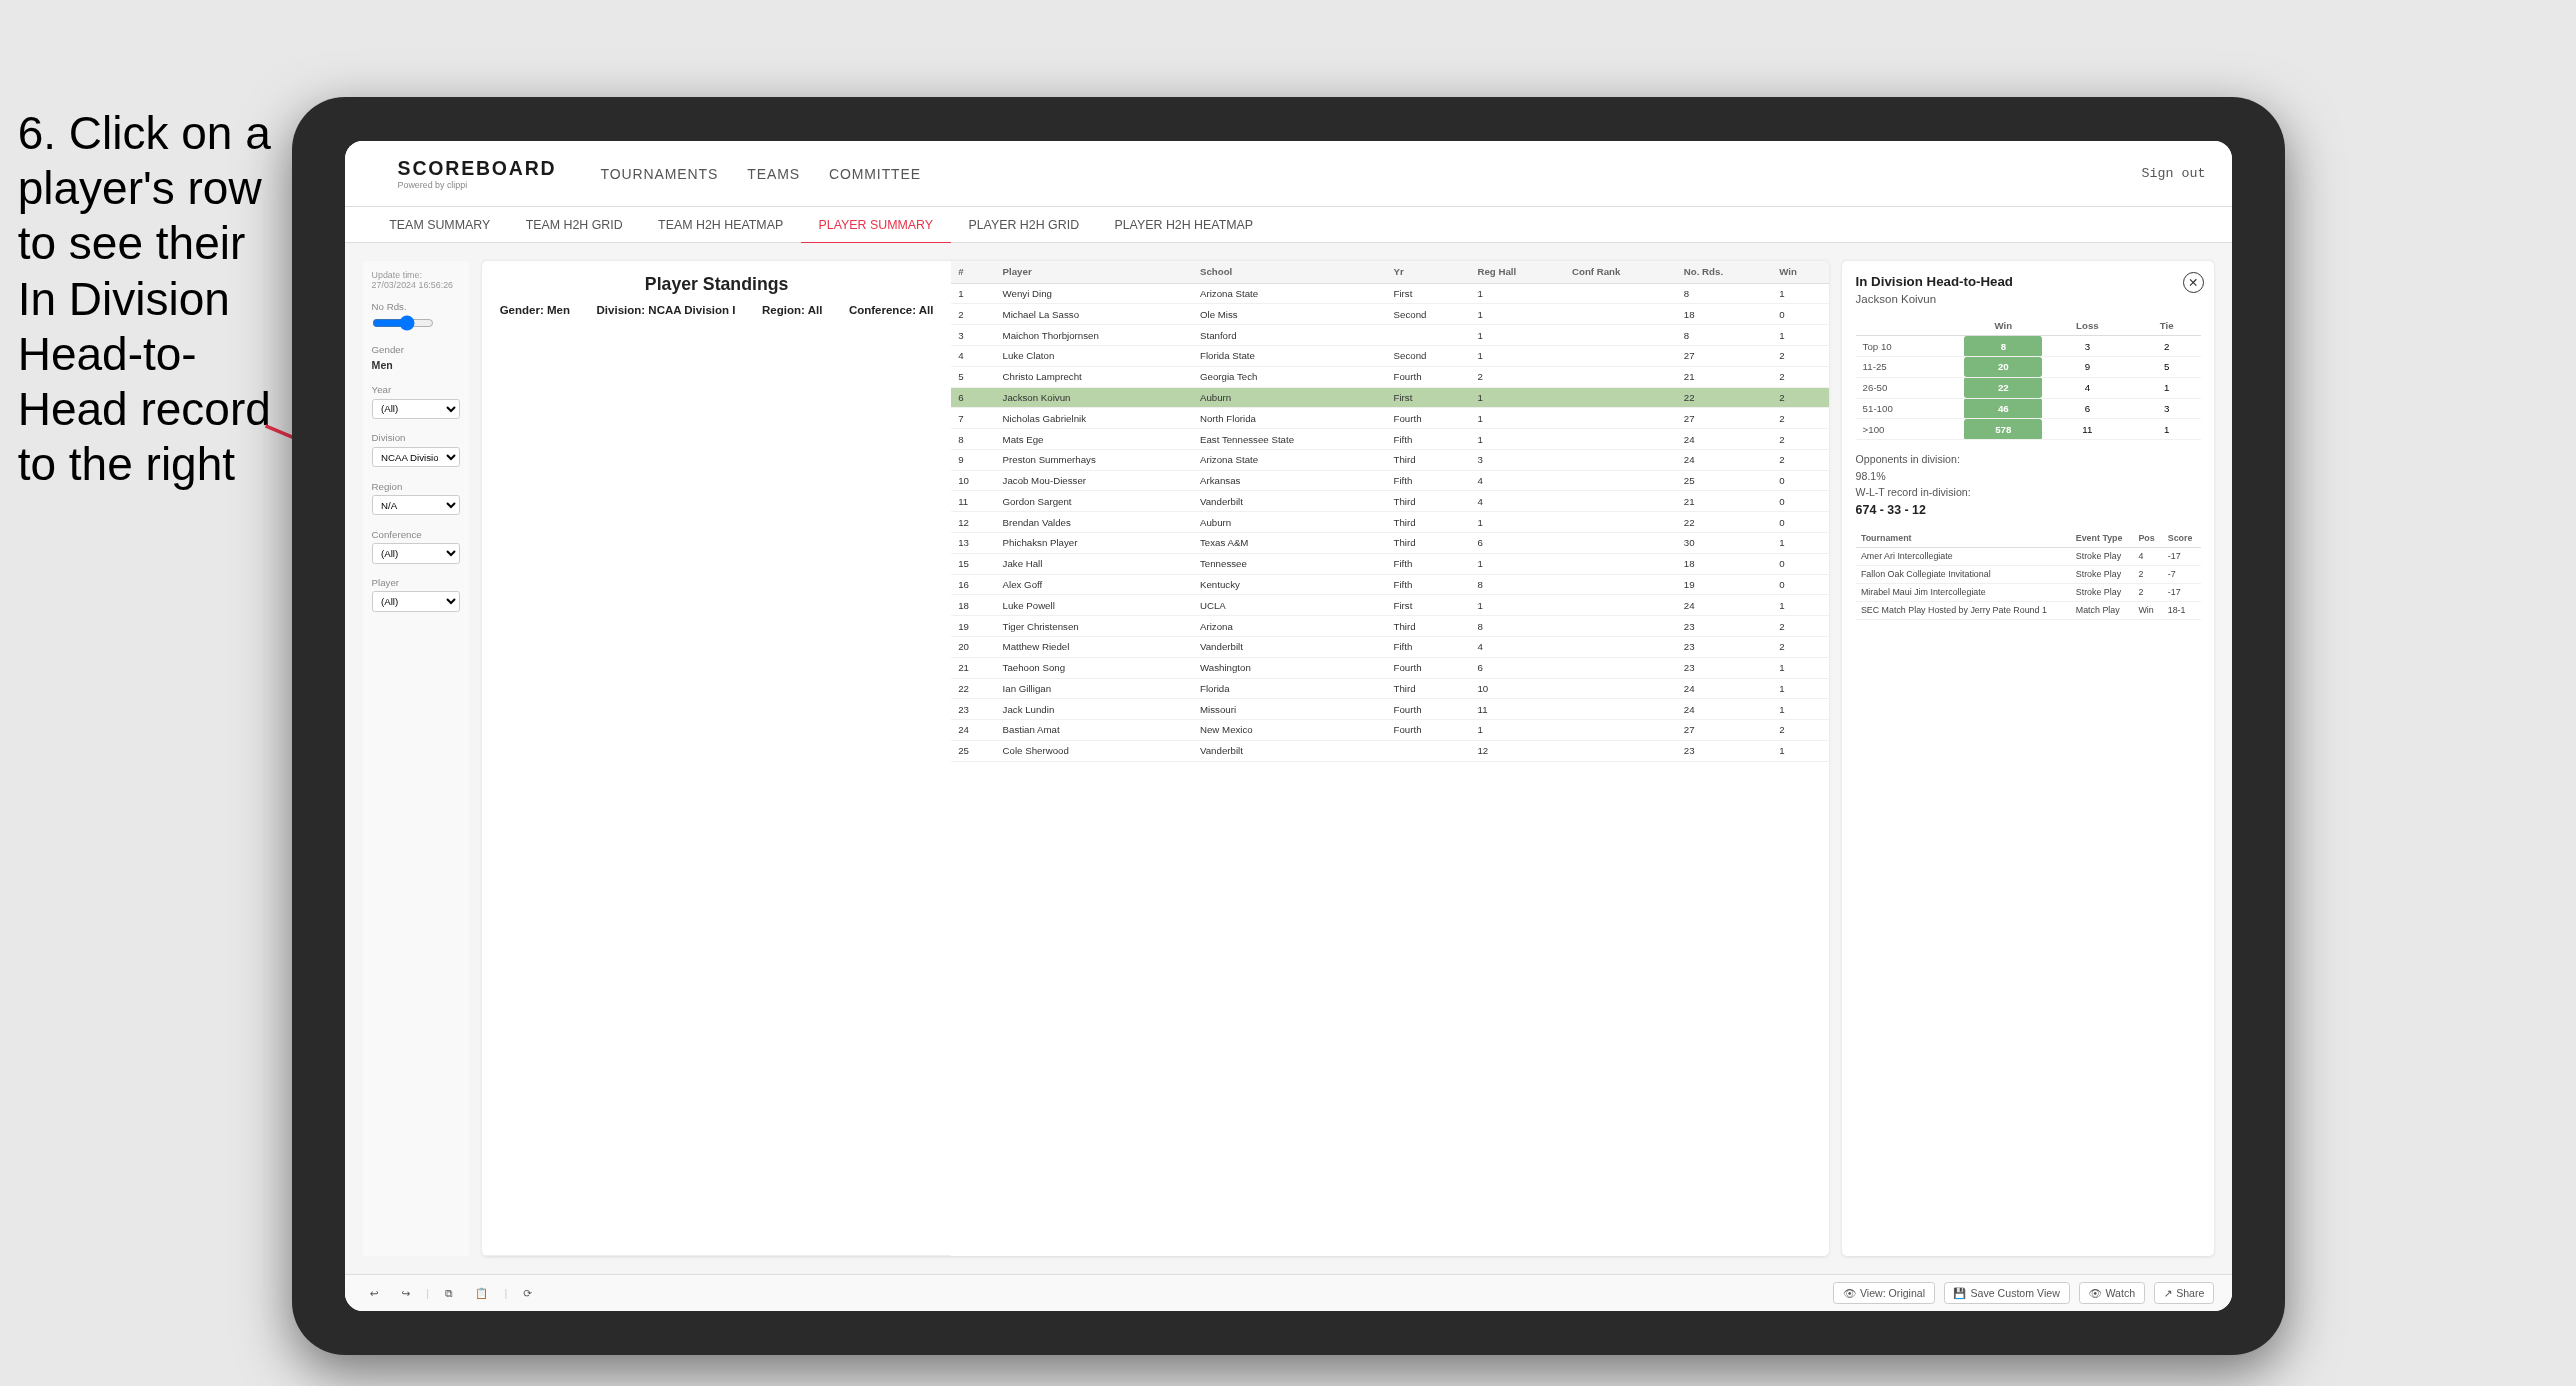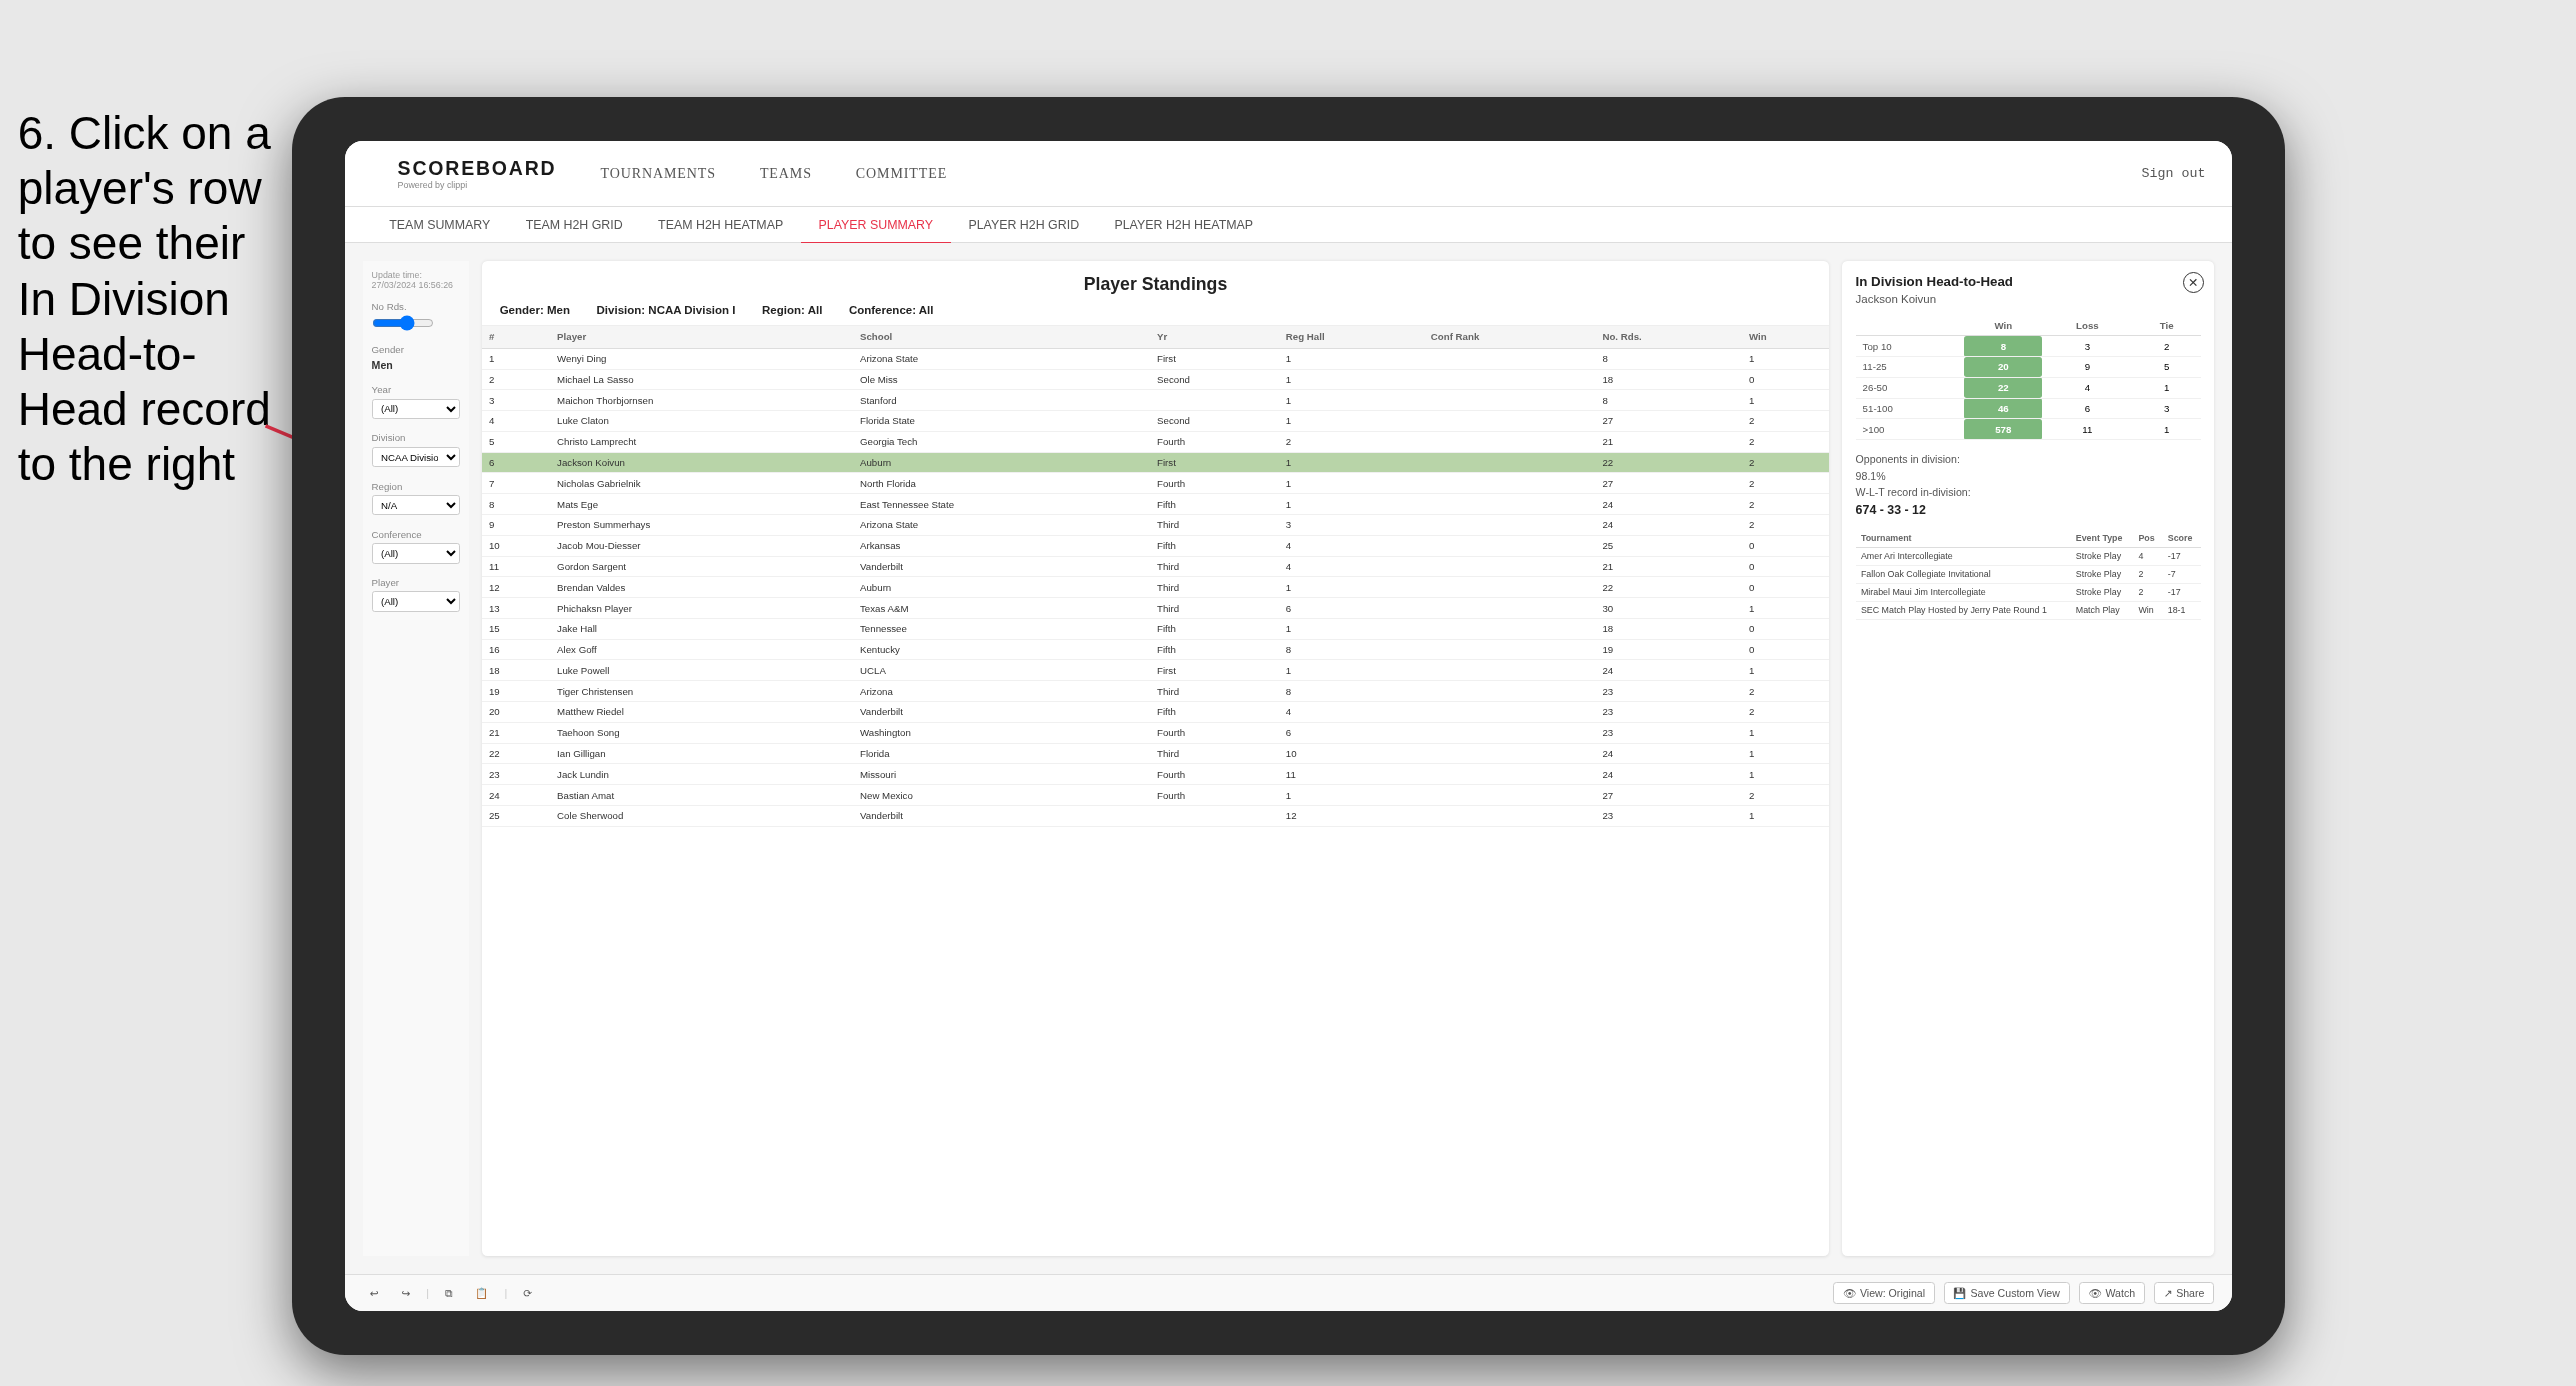--- a/index.html
+++ b/index.html
@@ -82,23 +82,22 @@
       color: #1a1a1a;
     }
 
     .powered-by {
       font-size: 8.9px;
       color: #888;
     }
 
     .nav-items {
       display: flex;
-      gap: 44px;
+      gap: 29px;
       flex: 1;
-      font-family: Liberation Serif, serif;
     }
 
     .nav-item {
       font-size: 14px;
       color: #555;
       cursor: pointer;
       padding: 4.4px 0;
       font-weight: 500;
       letter-spacing: 0.9px;
     }
@@ -193,21 +192,21 @@
     }
 
     
     .standings-panel {
       flex: 1;
       background: #fff;
       border-radius: 5.3px;
       overflow: hidden;
       box-shadow: 0 0.9px 3.5px rgba(0,0,0,0.1);
       display: flex;
-      flex-direction: column;
+      flex-direction: row;
     }
 
     .standings-header {
       padding: 13.3px 17.7px 8.9px;
       border-bottom: 0.9px solid #eee;
     }
 
     .standings-title {
       font-size: 17.7px;
       font-weight: 700;

